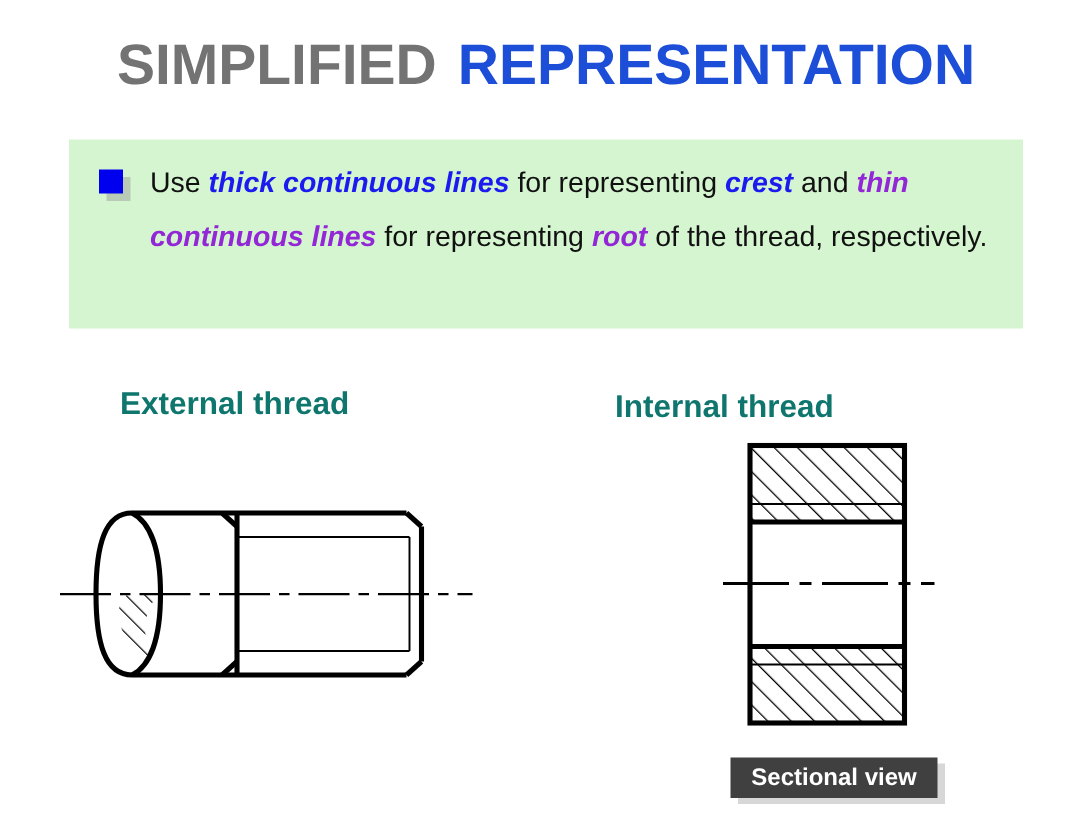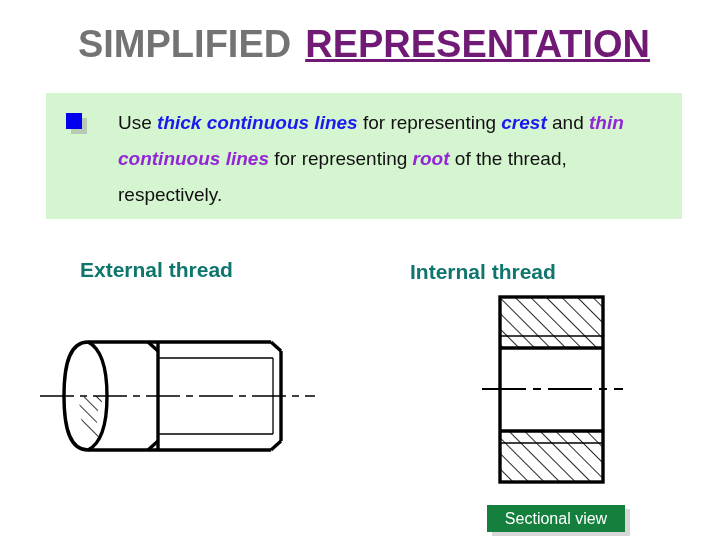--- a/index.html
+++ b/index.html
@@ -22,21 +22,21 @@
     top: 22px;
     width: 728px;
     text-align: center;
     font-size: 38px;
     font-weight: bold;
     line-height: 44px;
     letter-spacing: 0px;
     white-space: nowrap;
   }
   #slide-title .t-blue { color: #737373; }
-  #slide-title .t-red  { color: #701a75; text-decoration: underline; }
+  #slide-title .t-red  { color: #1d4ed8; }
   #slide-title .t-gap  { display: inline-block; width: 14px; }
 
   
   #body-box {
     position: absolute;
     left: 46px;
     top: 93px;
     width: 636px;
     height: 126px;
     background: #d4f5cf;
@@ -50,21 +50,21 @@
   #bullet-marker {
     position: absolute;
     left: 0px;
     top: 8px;
     width: 16px;
     height: 16px;
     background: #0000ee;
     box-shadow: 5px 5px 0 0 rgba(150,150,150,0.45);
   }
   #bullet-text {
-    margin-left: 52px;
+    margin-left: 34px;
     font-size: 19px;
     line-height: 36px;
     color: #111111;
     text-align: left;
   }
   .em-blue {
     color: #1b1bf0;
     font-weight: bold;
     font-style: italic;
   }
@@ -97,26 +97,27 @@
     top: 282px;
   }
 
   
   #sectional-tag {
     position: absolute;
     left: 487px;
     top: 505px;
     width: 138px;
     height: 27px;
-    background: #15803d;
+    background: #404040;
     color: #ffffff;
     font-size: 16px;
     line-height: 27px;
     text-align: center;
     box-shadow: 5px 4px 0 0 rgba(160,160,160,0.42);
+    font-weight: bold;
   }
 </style>
 </head>
 <body>
 
 <div id="slide-title">
   <span class="t-blue">SIMPLIFIED</span><span class="t-gap"></span><span class="t-red">REPRESENTATION</span>
 </div>
 
 <div id="body-box">

